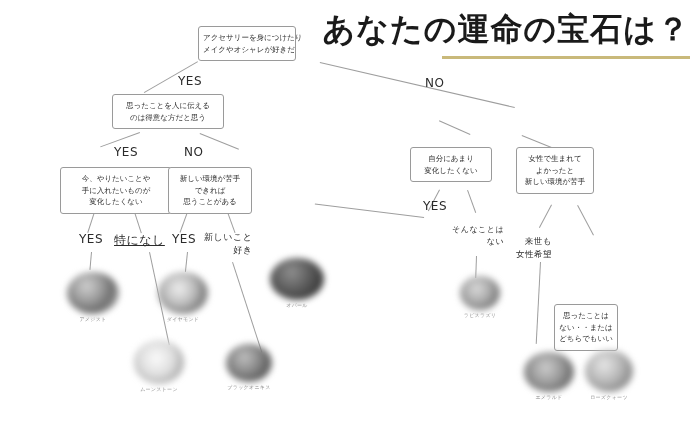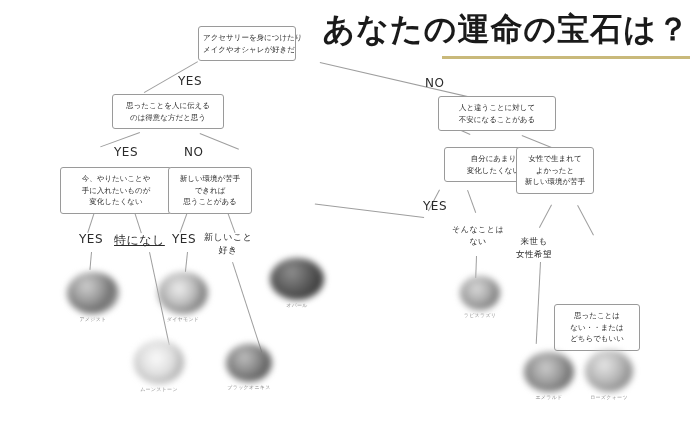--- a/index.html
+++ b/index.html
@@ -65,21 +65,21 @@
     position: absolute;
     font-size: 12px;
     color: #2b2b2b;
     font-family: "DejaVu Sans", "Liberation Sans", sans-serif;
     white-space: nowrap;
     letter-spacing: 0.5px;
   }
   .blabel.small {
     font-size: 7.5px;
     line-height: 1.5;
-    text-align: center;
+    text-align: right;
   }
 
   
   .line {
     position: absolute;
     background: #9e9e9e;
     height: 1px;
     transform-origin: 0 0;
   }
 
@@ -186,37 +186,33 @@
     <div>手に入れたいものが</div>
     <div>変化したくない</div>
   </div>
 
   <div class="qbox" style="left:168px; top:167px; width:84px;">
     <div>新しい環境が苦手</div>
     <div>できれば</div>
     <div>思うことがある</div>
   </div>
 
-  <div class="qbox" style="left:438px; top:96px; width:118px;">
-    <div>人と違うことに対して</div>
-    <div>不安になることがある</div>
-  </div>
-
-  <div class="qbox" style="left:444px; top:147px; width:99px;">
+
+  <div class="qbox" style="left:410px; top:147px; width:82px;">
     <div>自分にあまり</div>
     <div>変化したくない</div>
   </div>
 
   <div class="qbox" style="left:516px; top:147px; width:78px;">
     <div>女性で生まれて</div>
     <div>よかったと</div>
     <div>新しい環境が苦手</div>
   </div>
 
-  <div class="qbox" style="left:554px; top:304px; width:86px;">
+  <div class="qbox" style="left:554px; top:304px; width:64px;">
     <div>思ったことは</div>
     <div>ない・・または</div>
     <div>どちらでもいい</div>
   </div>
 
   <div class="blabel" style="left:178px; top:74px;">YES</div>
   <div class="blabel" style="left:425px; top:76px;">NO</div>
   <div class="blabel" style="left:114px; top:145px;">YES</div>
   <div class="blabel" style="left:184px; top:145px;">NO</div>
 

